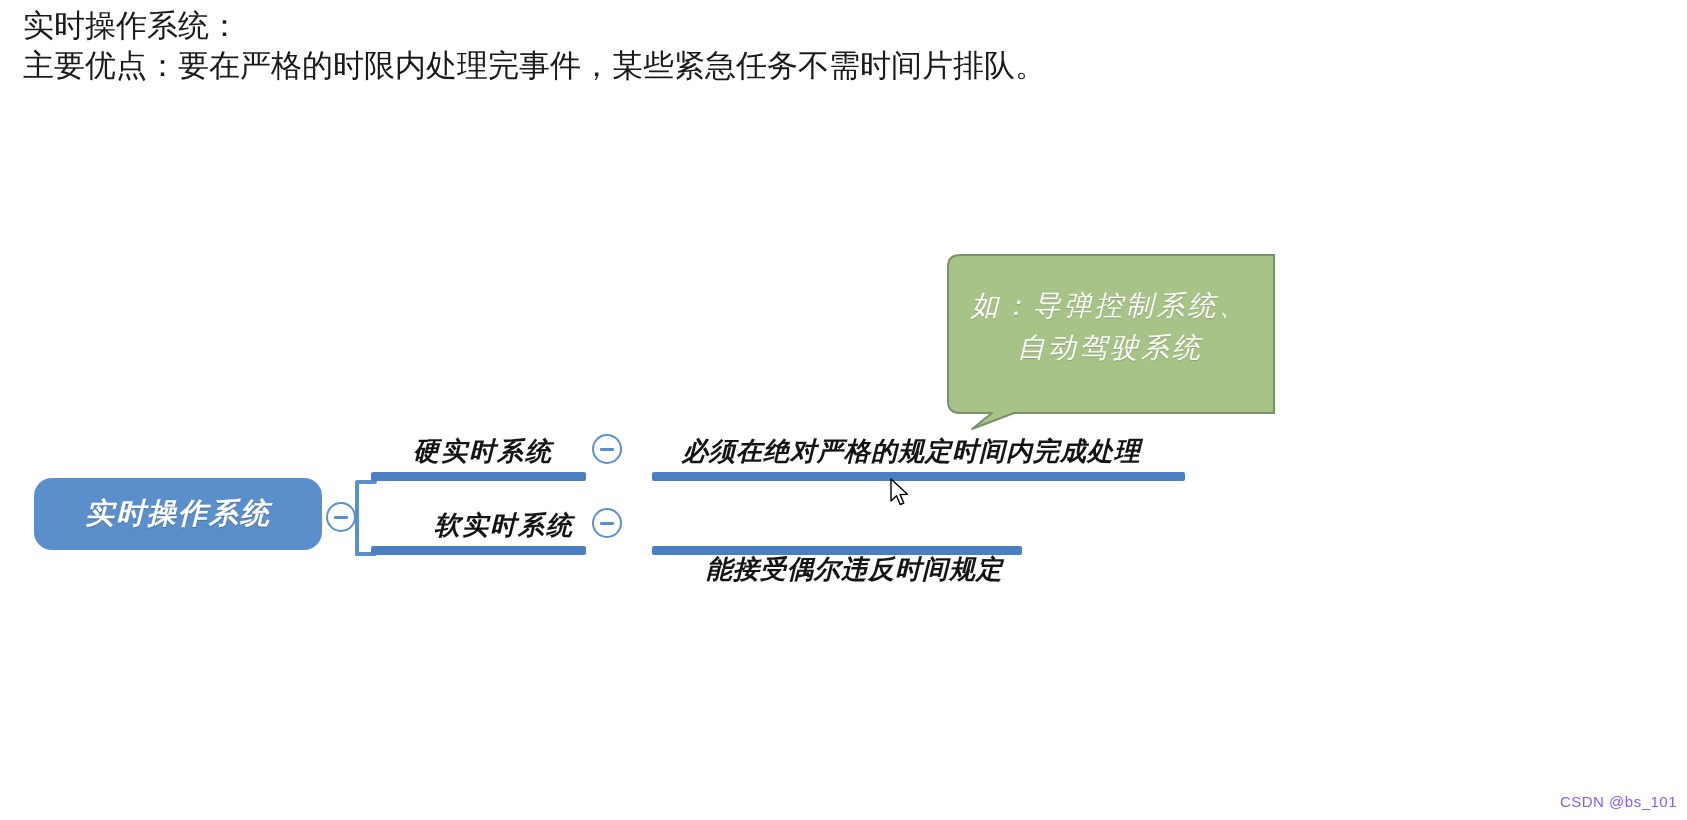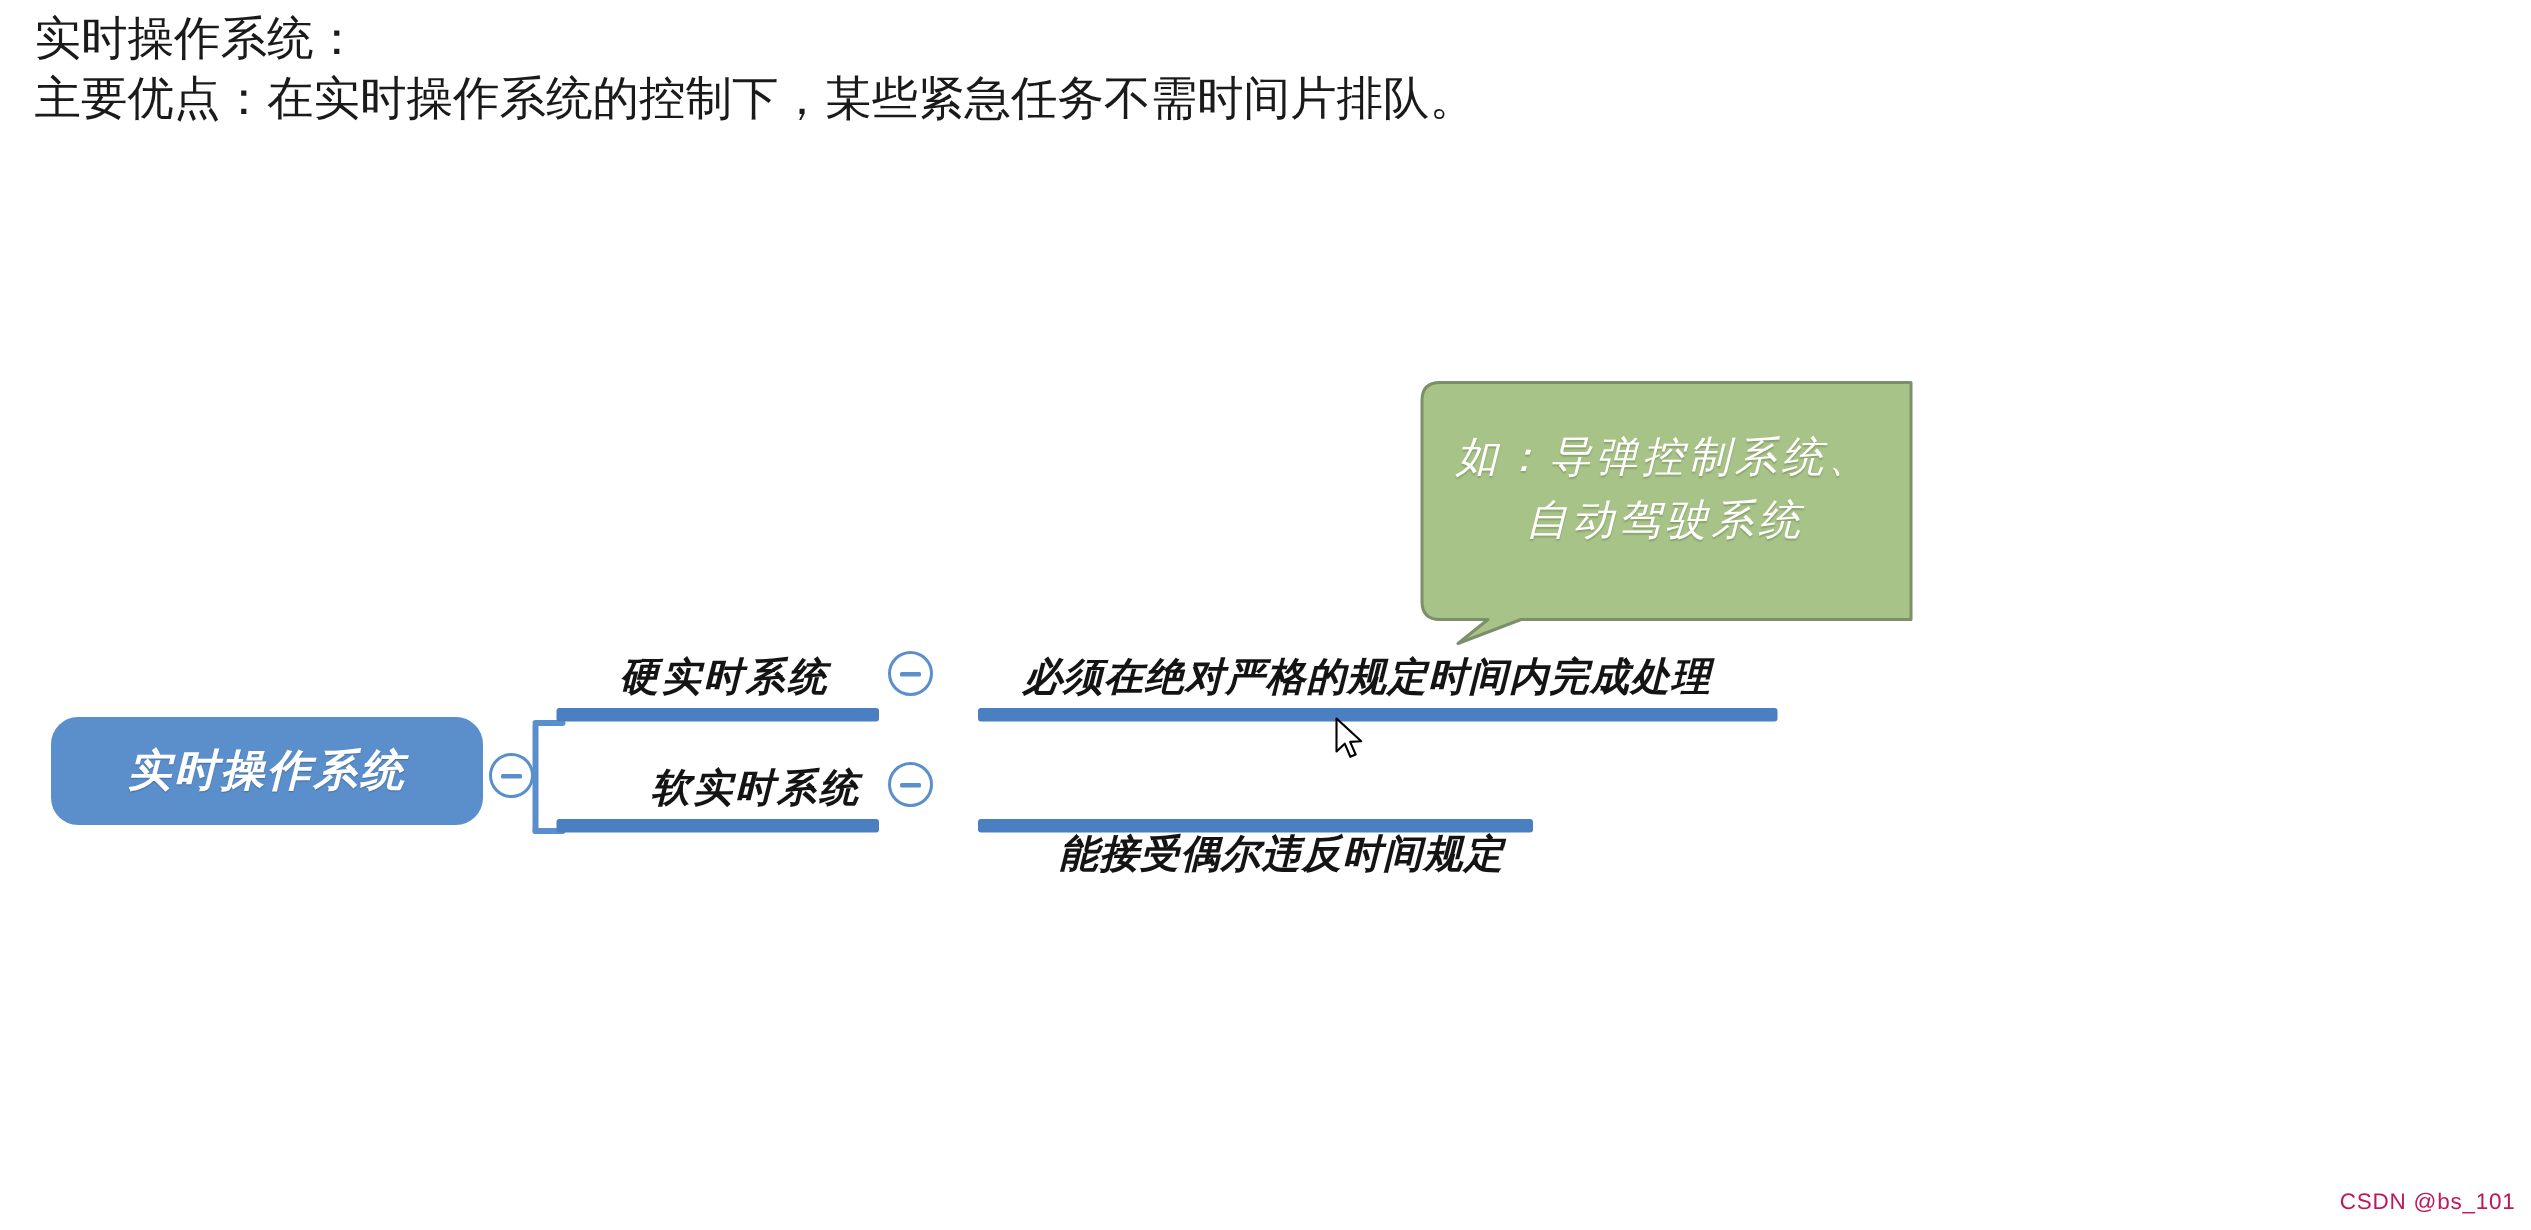--- a/index.html
+++ b/index.html
@@ -192,31 +192,31 @@
     height: 30px;
   }
 
   
   .watermark {
     position: absolute;
     right: 10px;
     bottom: 10px;
     font-family: "Liberation Sans", "DejaVu Sans", sans-serif;
     font-size: 15px;
-    color: #be185d;
+    color: #8b5cf6;
     letter-spacing: 0.5px;
   }
 </style>
 </head>
 <body>
 
 <div class="text-block">
   <p class="para p1">
     <span>实时操作系统：</span><br>
-    <span>主要优点：在实时操作系统的控制下，某些紧急任务不需时间片排队。</span>
+    <span>主要优点：要在严格的时限内处理完事件，某些紧急任务不需时间片排队。</span>
   </p>
 </div>
 
 <div class="mindmap">
 
   <div class="conn conn-root-h"></div>
   <div class="conn conn-stem-v"></div>
   <div class="conn conn-stem-top"></div>
   <div class="conn conn-stem-bot"></div>
 

